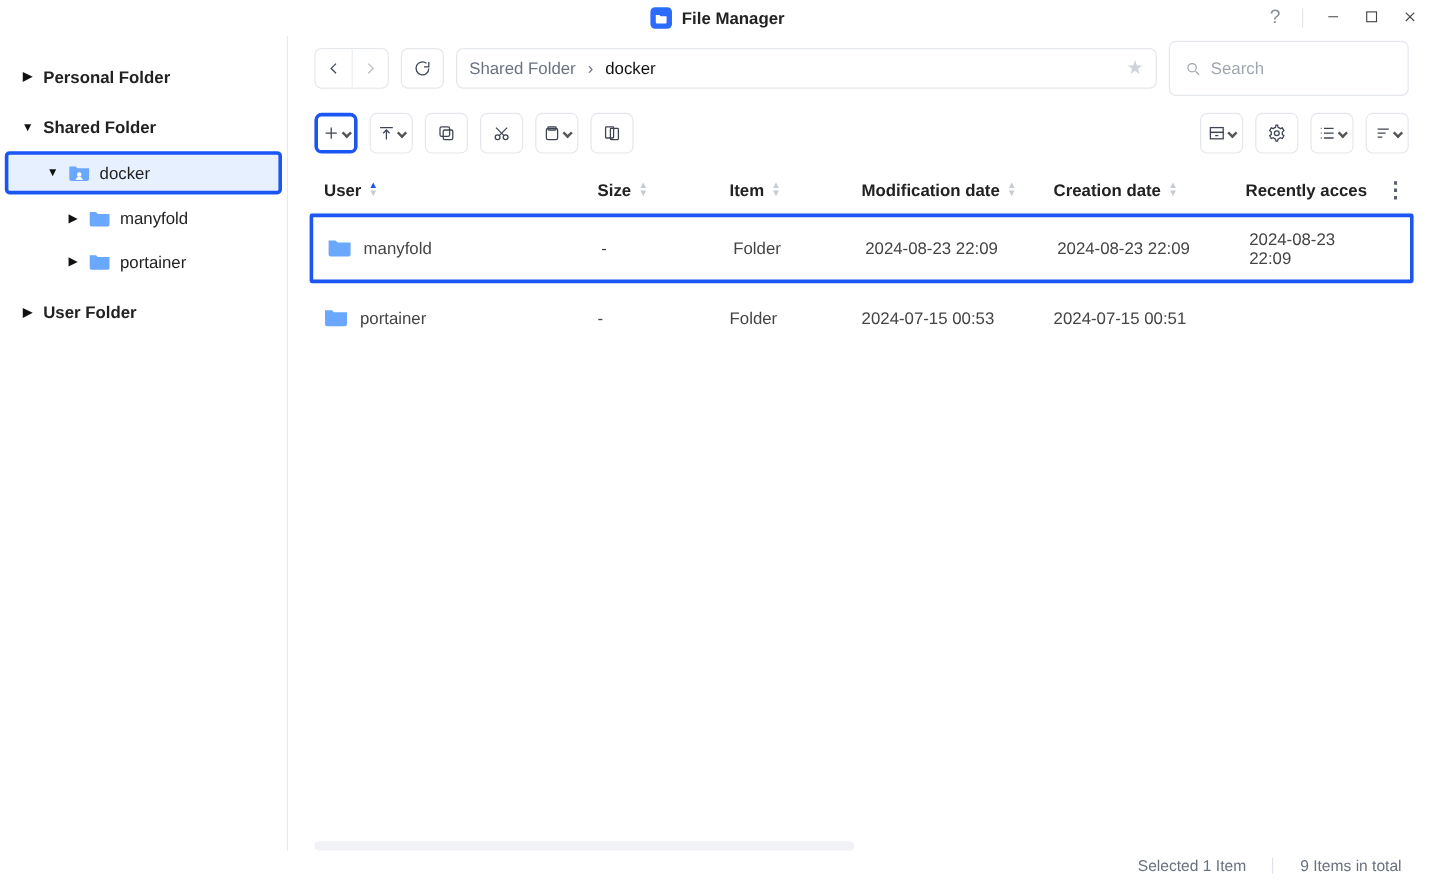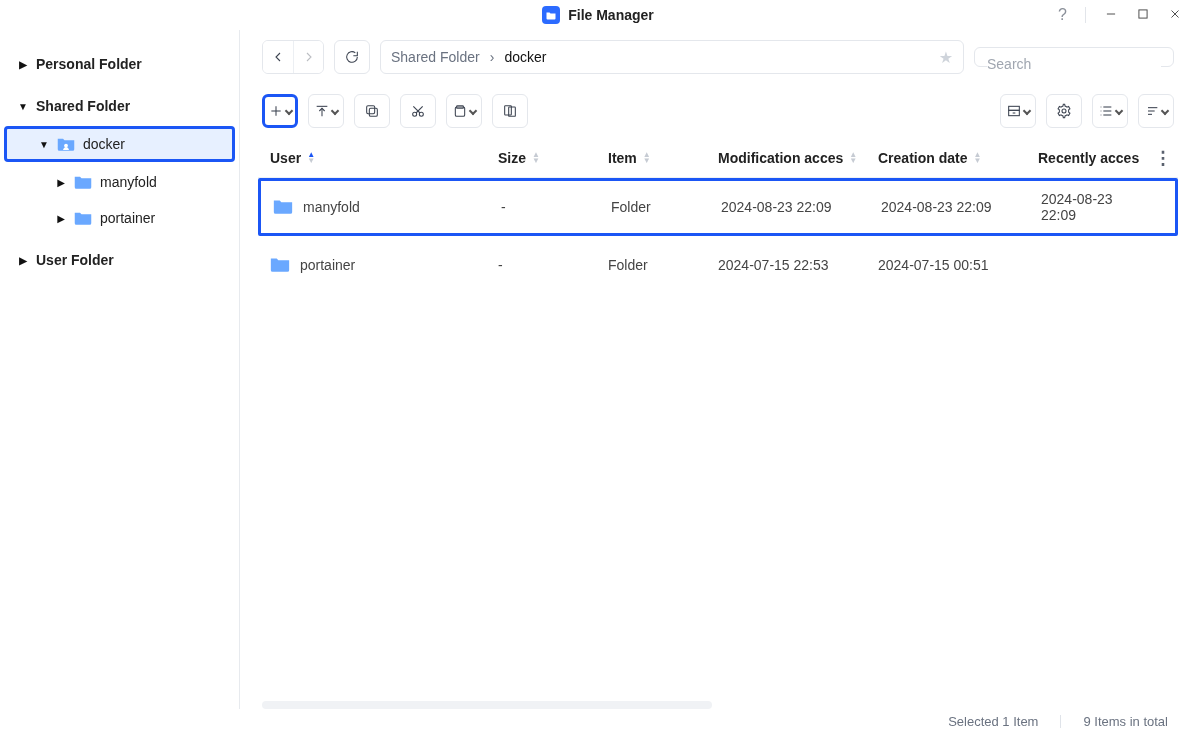--- a/index.html
+++ b/index.html
@@ -37,21 +37,21 @@
   .navrow { height: 54px; display: flex; align-items: center; gap: 10px; padding: 0 22px; }
   .btn { height: 34px; border: 1px solid #e4e7ec; border-radius: 6px; background: #fff; display: inline-flex; align-items: center; justify-content: center; color: #3e4552; }
   .nav-group { display: inline-flex; border: 1px solid #e4e7ec; border-radius: 6px; overflow: hidden; }
   .nav-group .nav-btn { width: 30px; height: 32px; display: inline-flex; align-items: center; justify-content: center; background: #fff; }
   .nav-group .nav-btn + .nav-btn { border-left: 1px solid #eceff3; }
   .nav-btn.dis svg { opacity: .35; }
   .btn svg, .nav-btn svg { width: 16px; height: 16px; stroke: #3e4552; fill: none; stroke-width: 1.6; }
   .breadcrumb { flex: 1; height: 34px; border: 1px solid #e4e7ec; border-radius: 6px; display: flex; align-items: center; padding: 0 10px; gap: 10px; color: #6a7280; }
   .breadcrumb .crumb.active { color: #111; }
   .breadcrumb .star { margin-left: auto; color: #cfd4db; font-size: 16px; }
-  .search { width: 200px; height: 20px; border: 1px solid #e4e7ec; border-radius: 6px; display: flex; align-items: center; padding: 0 12px; gap: 8px; color: #9aa0aa; flex-direction: column; }
+  .search { width: 200px; height: 46px; border: 1px solid #e4e7ec; border-radius: 6px; display: flex; align-items: center; padding: 0 12px; gap: 8px; color: #9aa0aa; }
   .search input { border: none; outline: none; width: 100%; font-size: 14px; color: #444; }
   .search input::placeholder { color: #a0a6b0; }
 
   
   .actionrow { height: 54px; display: flex; align-items: center; padding: 0 22px; gap: 10px; }
   .actionrow .spacer { flex: 1; }
   .tbtn { width: 36px; height: 34px; border: 1px solid #e4e7ec; border-radius: 6px; display: inline-flex; align-items: center; justify-content: center; background: #fff; }
   .tbtn svg { width: 16px; height: 16px; stroke: #3e4552; fill: none; stroke-width: 1.6; }
   .tbtn.hl { border: 3px solid #1b56f5; }
   .chev { width: 6px; height: 6px; border-right: 2px solid #555; border-bottom: 2px solid #555; transform: rotate(45deg); display: inline-block; margin-left: 2px; }
@@ -287,21 +287,21 @@
             </span>
         </div>
         <div class="th">
           <span>Item</span>
           <span class="sort">
               <span>▲</span>
               <span>▼</span>
             </span>
         </div>
         <div class="th">
-          <span>Modification acces</span>
+          <span>Modification date</span>
           <span class="sort">
               <span>▲</span>
               <span>▼</span>
             </span>
         </div>
         <div class="th">
           <span>Creation date</span>
           <span class="sort">
               <span>▲</span>
               <span>▼</span>
@@ -334,21 +334,21 @@
         <div class="name">
           <span class="ficon">
             <svg viewBox="0 0 24 20">
                 <path class="fblue" d="M1 3h7l2 2h13v12a2 2 0 0 1-2 2H3a2 2 0 0 1-2-2V3z"></path>
               </svg>
           </span>
           <span>portainer</span>
         </div>
         <div>-</div>
         <div>Folder</div>
-        <div>2024-07-15 22:53</div>
+        <div>2024-07-15 00:53</div>
         <div>2024-07-15 00:51</div>
         <div></div>
       </div>
     </div>
 
     <div class="hscroll">
         <div class="thumb"></div>
       </div>
   </div>
 </div>

